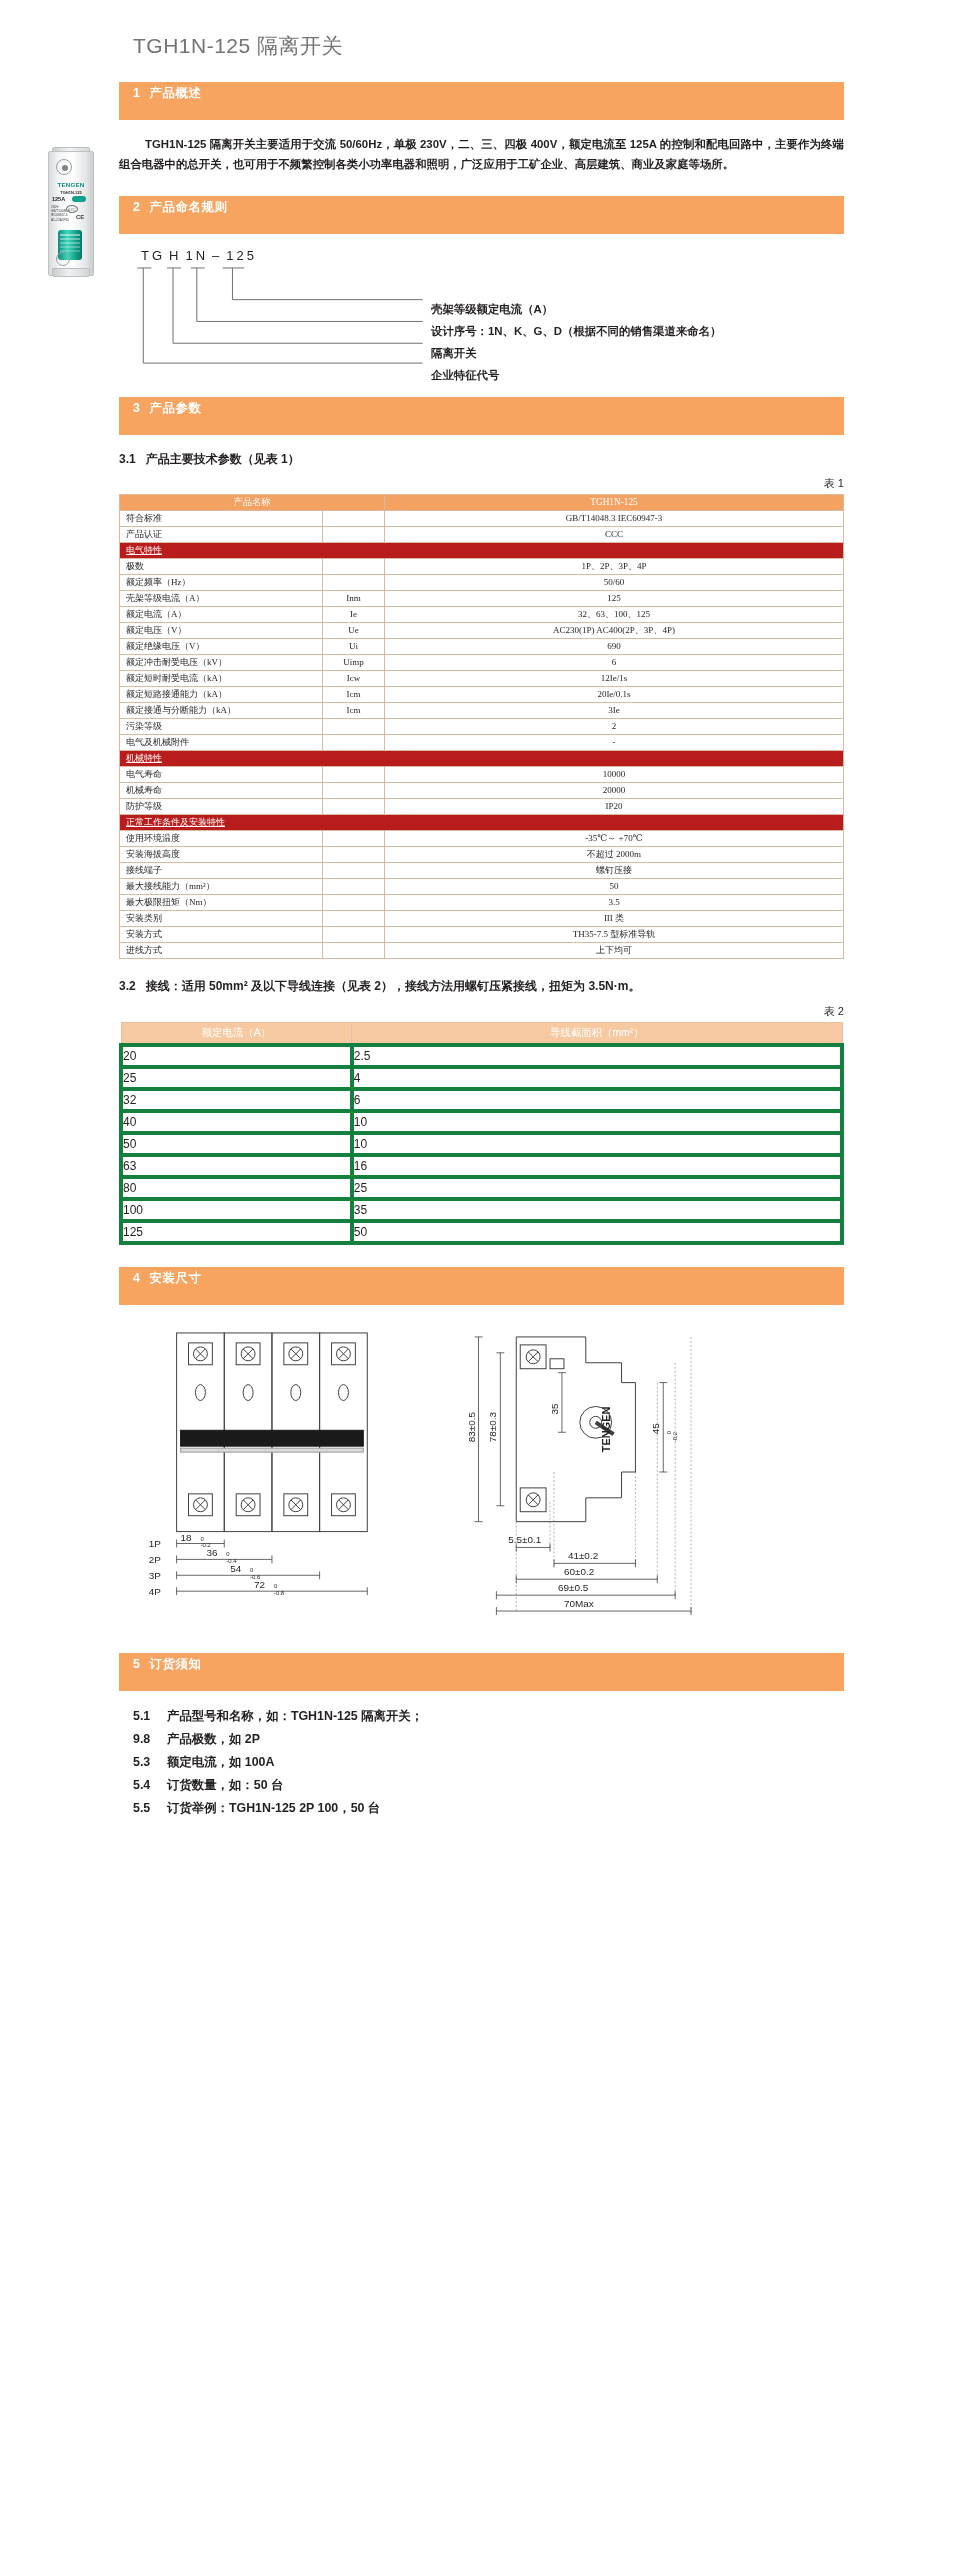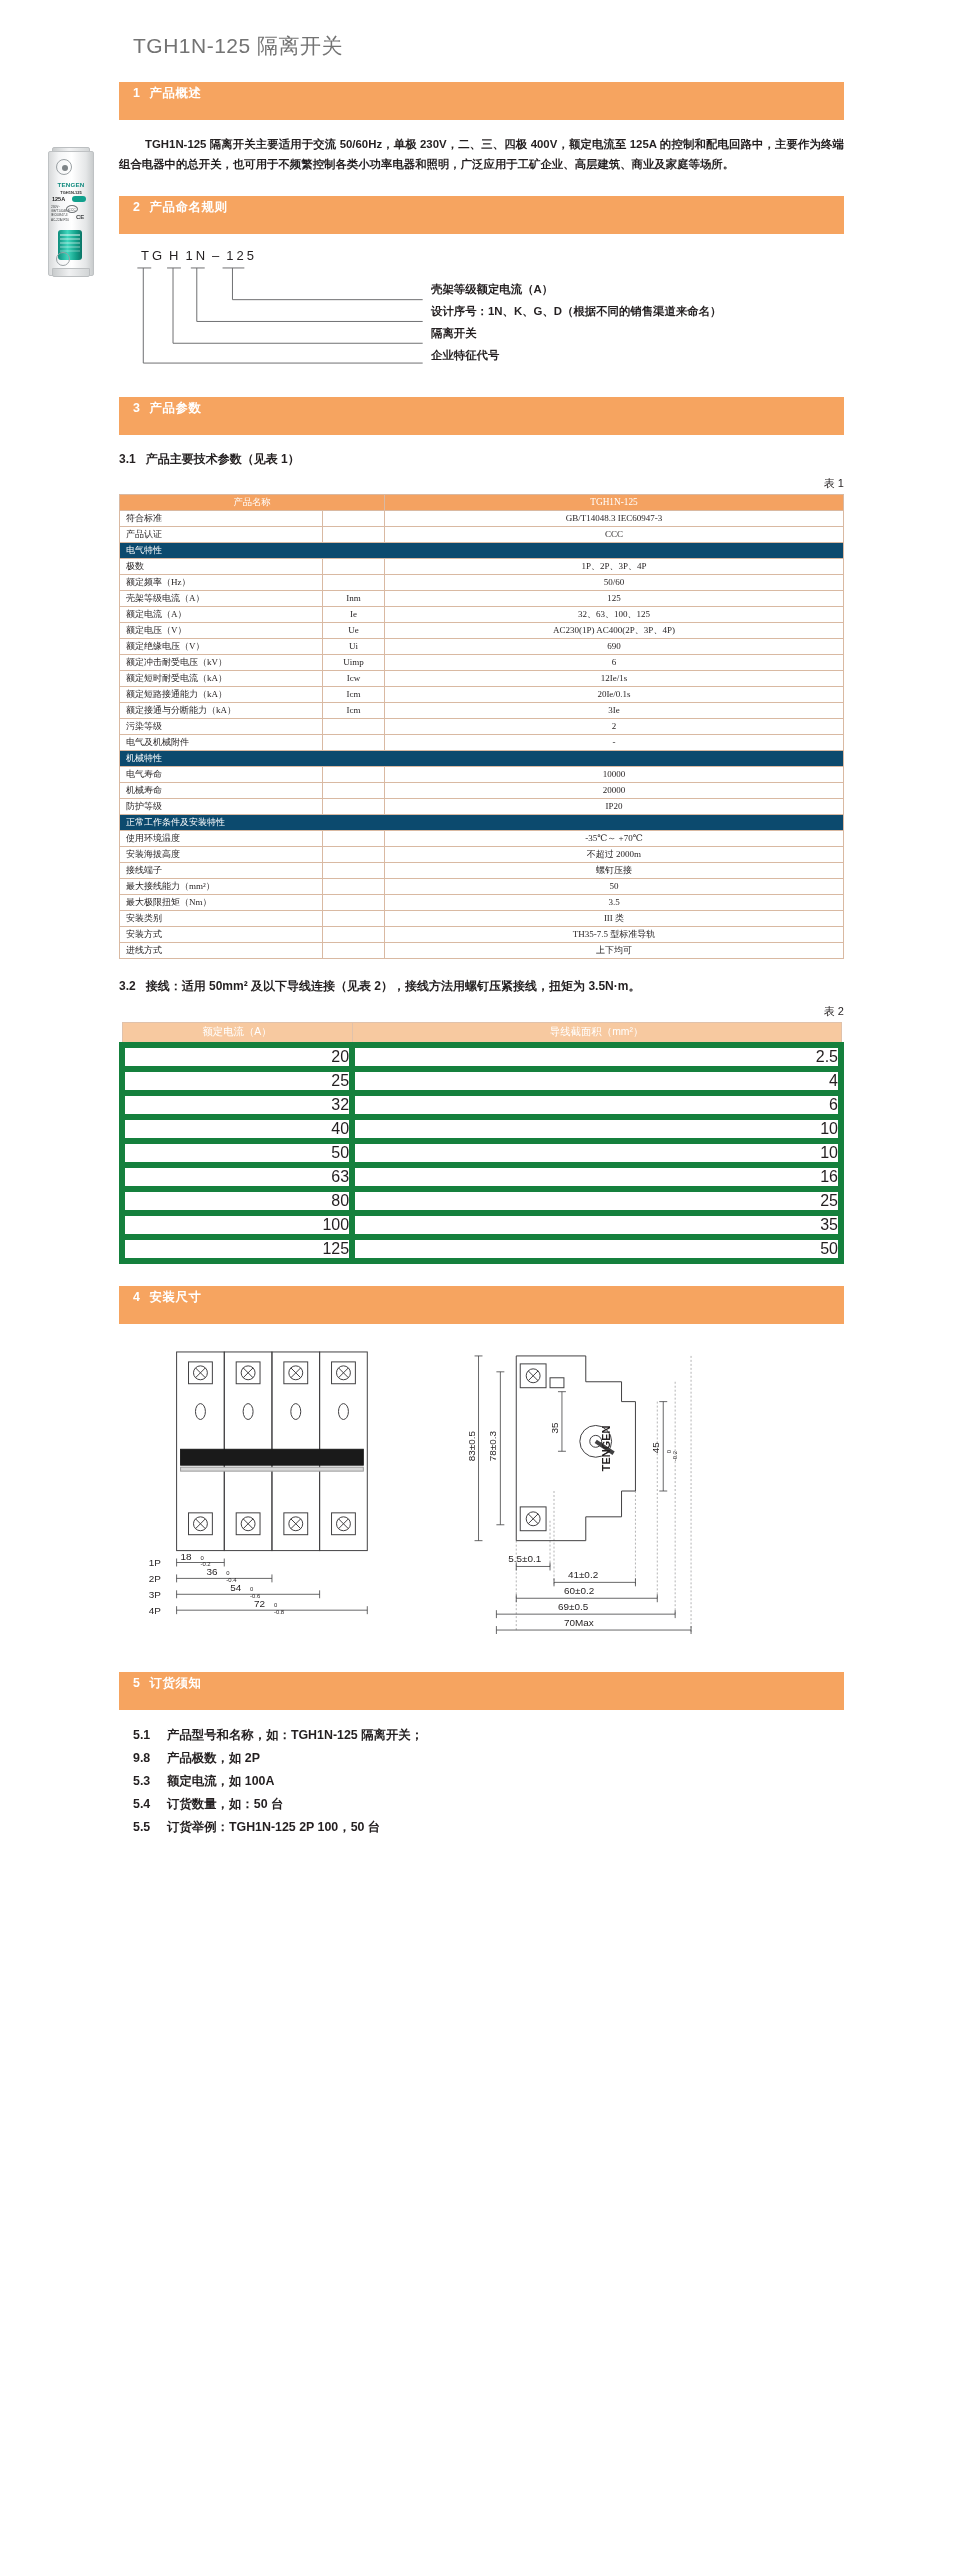--- a/index.html
+++ b/index.html
@@ -111,21 +111,21 @@
   }
 
   
   .naming { position: relative; height: 129px; margin-top: 12px; margin-left: 14px; }
   .nm-code {
     position: absolute; left: 8px; top: 2px;
     font-size: 13px; letter-spacing: 3px; color: #231f20;
   }
   .nm-code span { margin-right: 4px; }
   .nm-lines { position: absolute; left: 0; top: 18px; }
-  .nm-labels { position: absolute; left: 298px; top: 32px; }
+  .nm-labels { position: absolute; left: 298px; top: 52px; }
   .nm-label {
     font-size: 11.4px; line-height: 22px; color: #231f20; font-weight: bold;
     white-space: nowrap;
   }
 
   
   .sub-head {
     font-size: 12px; font-weight: bold; margin-top: 16px; color: #231f20;
   }
   .sub-head .n { margin-right: 10px; }
@@ -140,34 +140,34 @@
     font-family: "Liberation Serif","DejaVu Serif", serif;
   }
   table.spec td, table.spec th {
     border: 1px solid #d9b9a2; padding: 2px 6px; height: 15px; line-height: 11px;
   }
   table.spec thead th {
     background: #F4A261; color: #ffffff; font-weight: normal;
     text-align: center; height: 16px; font-size: 9.3px;
   }
   tr.group td {
-    background: #0c4a6e; color: #ffffff; font-weight: normal;
-    font-size: 9px; text-align: left; padding-left: 6px;
+    background: #b91c1c; color: #ffffff; font-weight: normal;
+    font-size: 9px; text-align: left; padding-left: 6px; text-decoration: underline;
   }
   td.lbl { width: 203px; text-align: left; }
   td.sym { width: 62px; text-align: center; }
   td.val { text-align: center; }
 
   table.wire { width: 100%; border-collapse: collapse; font-size: 10px; }
   table.wire th {
     background: #F7C9A0; color: #ffffff; font-weight: normal;
     border: 1px solid #e0c2ab; height: 22px; font-size: 10.4px;
   }
   table.wire td {
-    border: 6px solid #15803d; text-align: right; height: 22px; font-size: 16px;
+    border: 4px solid #15803d; text-align: left; height: 22px; font-size: 12px;
     color: #231f20;
   }
   table.wire td.c1 { width: 32%; }
 
   .para2 {
     font-size: 12px; line-height: 19px; margin-top: 18px; font-weight: bold;
   }
   .para2 .n { margin-right: 10px; }
 
   

